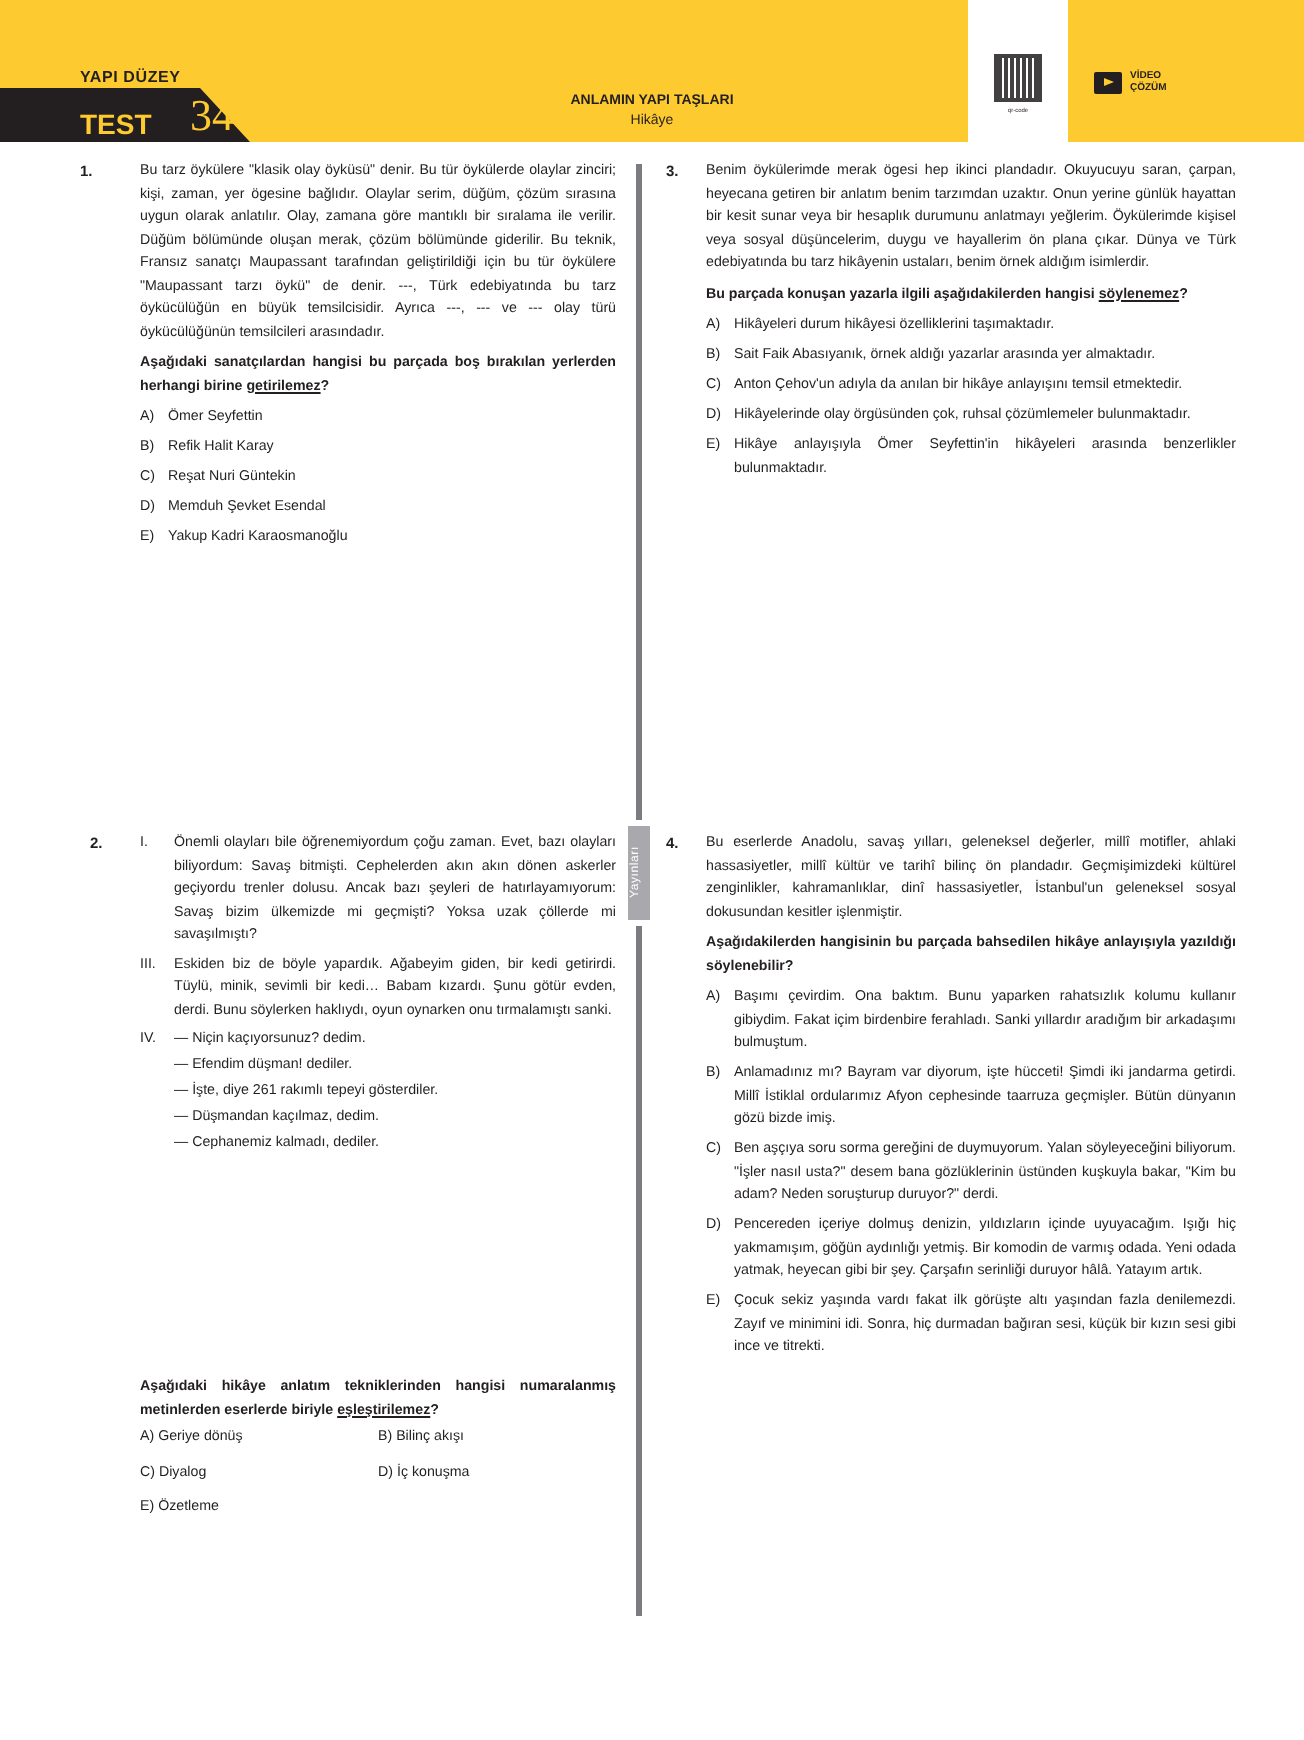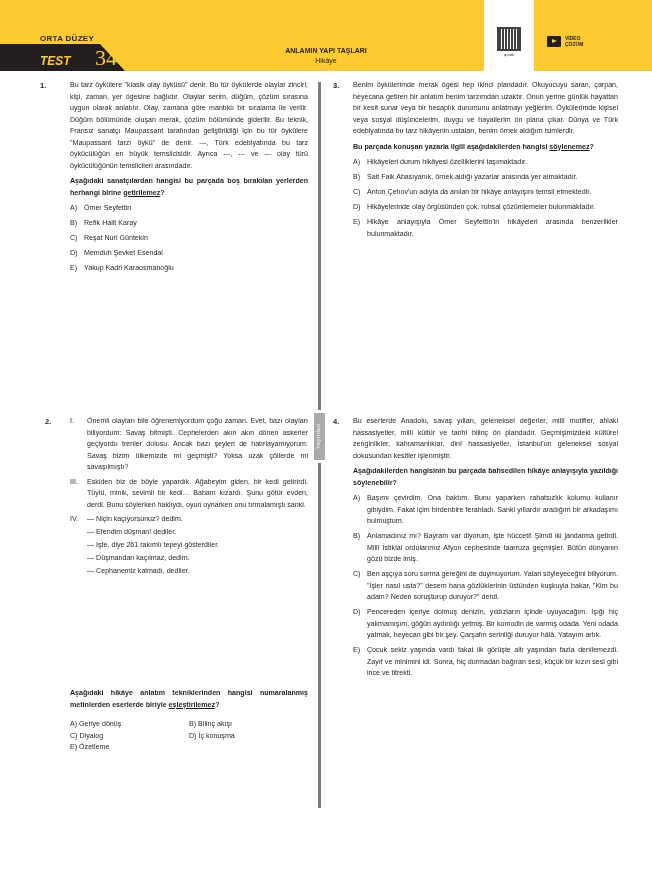--- a/index.html
+++ b/index.html
@@ -4,21 +4,21 @@
 <style>
   * { box-sizing: border-box; margin: 0; padding: 0; }
   html, body { width: 652px; height: 870px; background: #ffffff; overflow: hidden; }
   body { position: relative; font-family: "Liberation Sans", sans-serif; color: #231f20; }
 
   
   .header { position: absolute; left: 0; top: 0; width: 652px; height: 71px; background: #fdca30; }
   .level { position: absolute; left: 40px; top: 34px; font-size: 8px; font-weight: bold; letter-spacing: 0.3px; color: #231f20; }
   .test-band { position: absolute; left: 0; top: 44px; width: 125px; height: 27px; background: #231f20;
                clip-path: polygon(0 0, 100px 0, 125px 27px, 0 27px); }
-  .test-label { position: absolute; left: 40px; top: 54px; font-size: 12px; font-weight: bold; color: #fdca30; font-style: italic; }
+  .test-label { position: absolute; left: 40px; top: 54px; font-size: 14px; font-weight: bold; color: #fdca30; }
   .test-num { position: absolute; left: 66px; top: 45px; font-family: "Liberation Serif", serif; font-size: 22px; color: #fdca30; margin-left: 29px; }
   .unit-title { position: absolute; left: 0; width: 652px; top: 47px; font-size: 7px; font-weight: bold; text-align: center; padding-left: 0; }
   .unit-title span { display: inline-block; width: 652px; text-align: center; }
   .unit-sub { position: absolute; left: 0; width: 652px; top: 57px; font-size: 7px; text-align: center; }
   .qr-box { position: absolute; left: 484px; top: 0; width: 50px; height: 71px; background: #ffffff; }
   .qr { position: absolute; left: 497px; top: 27px; width: 24px; height: 24px; background:
         repeating-linear-gradient(90deg, #231f20 0 2px, #fff 2px 3px),
         #231f20; opacity: 0.85; border: 2px solid #231f20; }
   .qr-code-txt { position: absolute; left: 497px; top: 53px; width: 24px; font-size: 3px; text-align: center; color: #231f20; }
   .video { position: absolute; left: 547px; top: 35px; display: flex; align-items: center; gap: 4px; }
@@ -40,28 +40,28 @@
   .prompt { font-weight: bold; margin-top: 4px; }
   .prompt u { text-decoration: underline; }
   .opts { margin-top: 4px; }
   .opt { display: flex; margin-bottom: 3.5px; }
   .opt-letter { width: 14px; flex: none; }
   .opt-text { flex: 1; text-align: justify; }
   .roman { display: flex; margin-bottom: 3px; }
   .roman-num { width: 17px; flex: none; text-align: left; }
   .roman-text { flex: 1; text-align: justify; }
   .dialog-line { margin-bottom: 1.5px; }
-  .grid-opts { display: grid; grid-template-columns: 1fr 1fr; margin-top: 8px; }
+  .grid-opts { display: grid; grid-template-columns: 1fr 1fr; row-gap: 6px; margin-top: 2px; }
   .grid-opts .center { grid-column: 1 / span 2; text-align: left; }
 </style>
 </head>
 <body>
 
 <div class="header">
-  <div class="level">ORTA DÜZEY</div>
+  <div class="level">YAPI DÜZEY</div>
   <div class="test-band"></div>
   <div class="test-label">TEST</div>
   <div class="test-num">34</div>
   <div class="unit-title"><span>ANLAMIN YAPI TAŞLARI</span></div>
   <div class="unit-sub">Hikâye</div>
   <div class="qr-box"></div>
   <div class="qr"></div>
   <div class="qr-code-txt">qr-code</div>
   <div class="video">
     <span class="play-icon"></span>

